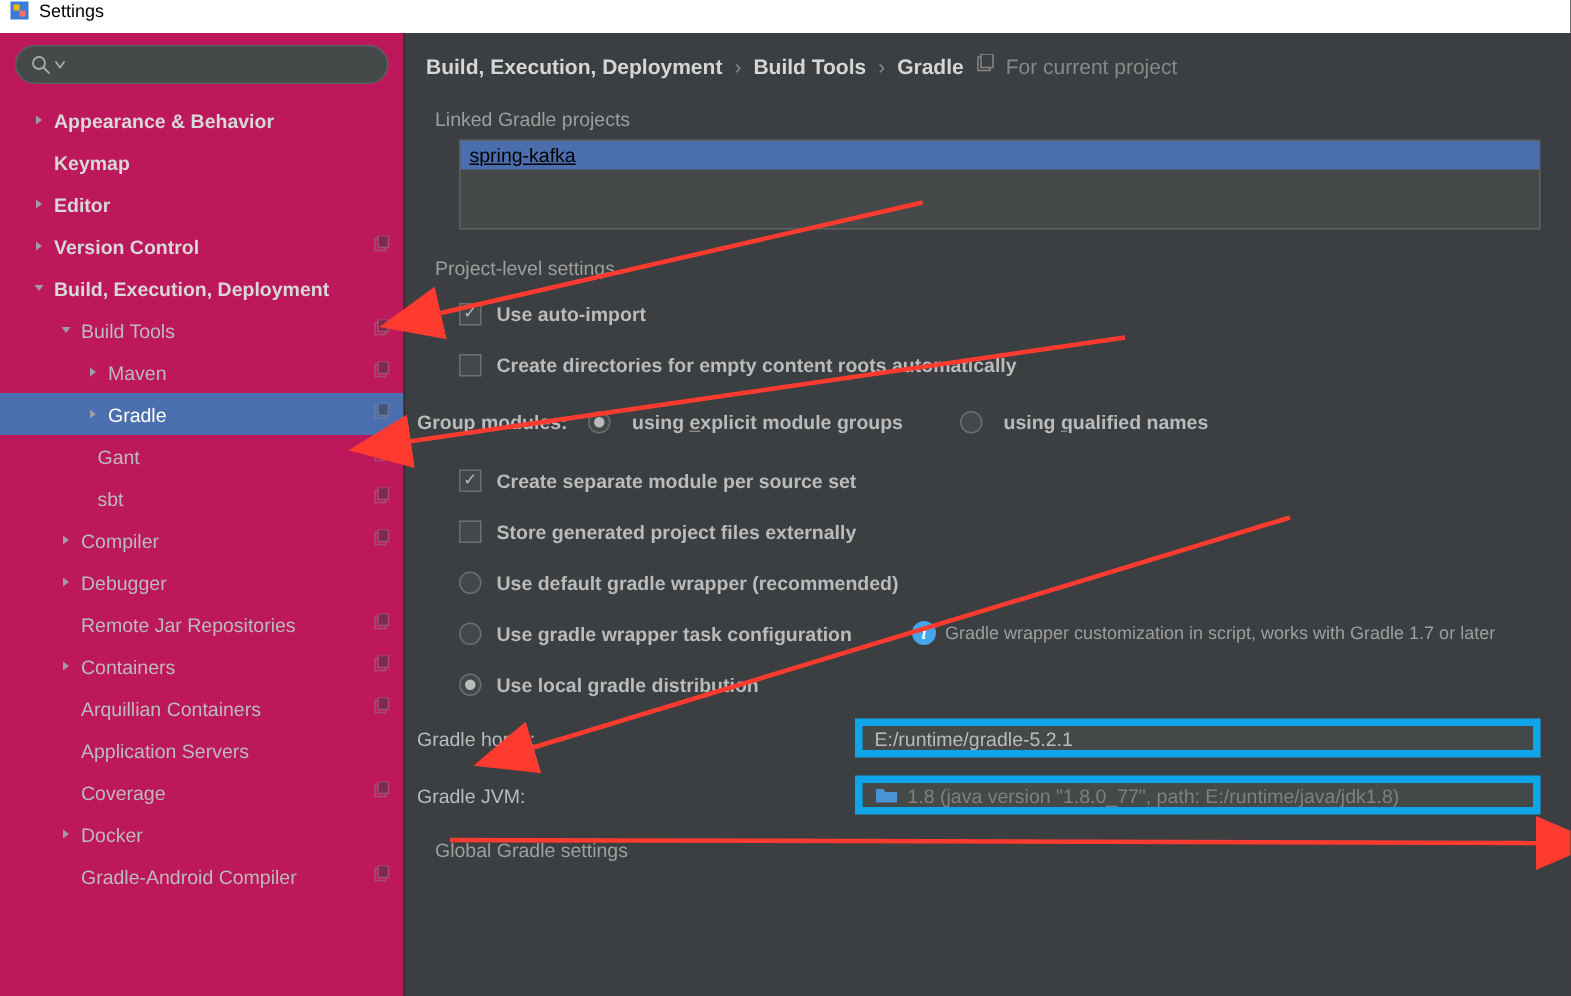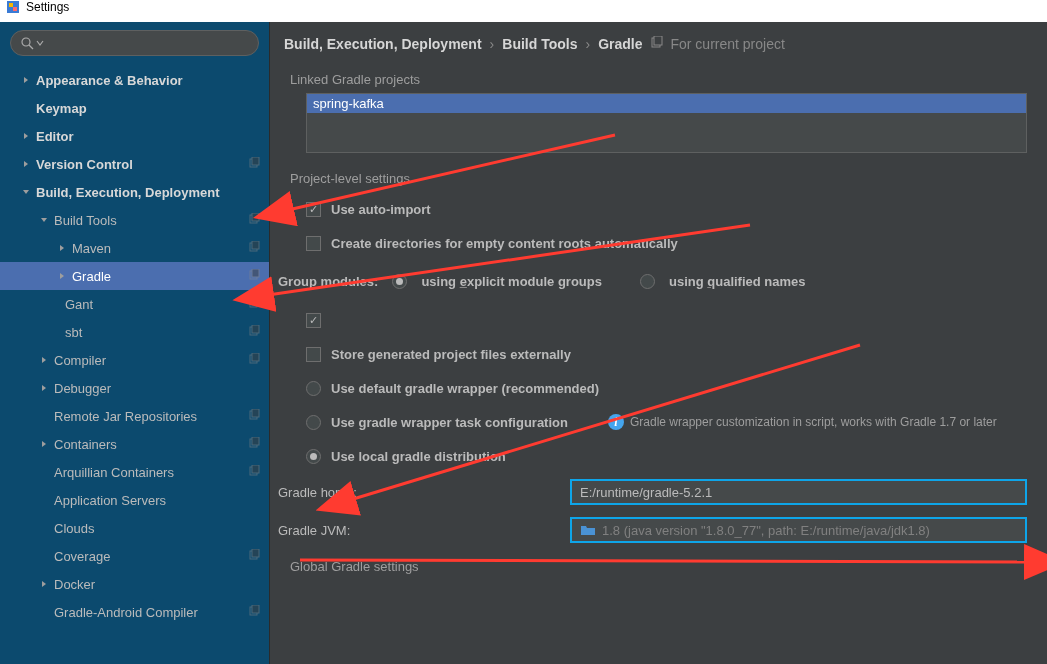--- a/index.html
+++ b/index.html
@@ -2,21 +2,21 @@
 <html><head>
 <meta charset="utf-8">
 <style>
 * { margin: 0; padding: 0; box-sizing: border-box; font-family: "Segoe UI", Arial, sans-serif; }
 body { background: #3c3f41; color: #bbbbbb; font-size: 13px; overflow: hidden; }
 
 .titlebar { background: #ffffff; color: #000; height: 22px; display: flex; padding: 0 6px; gap: 6px; font-size: 12px; }
 
 .main { display: flex; height: calc(664px - 22px); }
 
-.sidebar { width: 270px; background: #0c4a6e; border-right: 1px solid #2b2b2b; display: flex; flex-direction: column; }
+.sidebar { width: 270px; background: #be185d; border-right: 1px solid #2b2b2b; display: flex; flex-direction: column; }
 .searchbox { margin: 8px 10px; background: #45494a; border: 1px solid #5e6060; border-radius: 14px; height: 26px; display: flex; align-items: center; padding: 0 10px; }
 .searchbox svg { flex-shrink: 0; }
 .searchbox .chev { margin-left: 2px; }
 
 .tree { flex: 1; overflow: auto; padding-top: 2px; }
 .tree-item { display: flex; align-items: center; height: 28px; padding-right: 8px; cursor: pointer; color: #bbbbbb; }
 .tree-item.bold > .label { font-weight: bold; color: #d8d8d8; }
 .tree-item.selected { background: #4b6eaf; color: #ffffff; }
 .tree-item.selected .label { color: #ffffff; }
 .tree-item .arrow { width: 12px; display: inline-flex; justify-content: center; margin-right: 4px; }
@@ -28,37 +28,37 @@
 .pad3 { padding-left: 49px; }
 
 .content { flex: 1; background: #3c3f41; padding: 0; overflow: auto; position: relative; }
 .breadcrumb { display: flex; align-items: center; gap: 8px; padding: 14px 14px 10px 14px; font-size: 14px; }
 .breadcrumb .crumb { color: #d6d6d6; font-weight: bold; }
 .breadcrumb .sep { color: #888; }
 .breadcrumb .proj { color: #888; font-weight: normal; display: flex; gap: 6px; }
 
 .section-label { color: #9e9e9e; padding: 10px 20px 6px 20px; font-size: 13px; }
 .listbox { margin: 0 20px 8px 36px; background: #45494a; border: 1px solid #5e6060; height: 60px; }
-.listbox .list-item { background: #4b6eaf; color: #ffffff; padding: 2px 6px; }
+.listbox .list-item { background: #4b6eaf; color: #000000; padding: 2px 6px; text-decoration: underline; }
 
 .form { padding: 0 20px 0 36px; }
 .row { display: flex; align-items: center; min-height: 34px; gap: 10px; }
 .checkbox { width: 15px; height: 15px; border: 1px solid #6e6e6e; background: #43494a; display: inline-flex; align-items: center; justify-content: center; flex-shrink: 0; }
 .checkbox.checked::after { content: "✓"; color: #bbbbbb; font-size: 11px; line-height: 1; }
 .radio { width: 15px; height: 15px; border: 1px solid #6e6e6e; border-radius: 50%; background: #43494a; display: inline-flex; align-items: center; justify-content: center; flex-shrink: 0; }
 .radio.checked::after { content: ""; width: 7px; height: 7px; border-radius: 50%; background: #bbbbbb; }
 .opt-label { color: #bbbbbb; font-weight: bold; }
 .underline { text-decoration: underline; text-decoration-color: #888; }
 .group-row { display: flex; align-items: center; gap: 14px; padding: 14px 0; }
 .hint { color: #9e9e9e; font-size: 12px; display: flex; align-items: center; gap: 6px; }
 .info-icon { width: 16px; height: 16px; background: #45a5ed; border-radius: 50%; color: #fff; display: inline-flex; align-items: center; justify-content: center; font-style: italic; font-family: serif; font-size: 12px; font-weight: bold; }
 
 .field-row { display: flex; align-items: center; gap: 12px; padding: 6px 0; }
 .field-row .flabel { width: 280px; color: #bbbbbb; }
-.field-row .finput { flex: 1; background: #45494a; border: 2px solid #0ea5e9; padding: 4px 8px; color: #bbbbbb; display: flex; align-items: center; gap: 6px; height: 26px; }
+.field-row .finput { flex: 1; background: #45494a; border: 5px solid #0ea5e9; padding: 4px 8px; color: #bbbbbb; display: flex; align-items: center; gap: 6px; height: 26px; }
 .field-row .finput.dim { color: #808080; }
 
 .global-label { color: #9e9e9e; padding: 10px 20px; }
 
 .svg-overlay { position: absolute; top: 0; left: 0; width: 1047px; height: 642px; pointer-events: none; z-index: 100; }
 </style>
 </head>
 <body>
 
 <div class="titlebar">
@@ -218,24 +218,20 @@
           <span class="arrow"></span>
           <span class="label">Arquillian Containers</span>
           <span class="copy-icon"><svg width="12" height="12" viewBox="0 0 12 12">
               <rect x="1" y="2" width="7" height="8" stroke="#888" fill="none"></rect>
               <rect x="3" y="0" width="7" height="8" stroke="#888" fill="#3c3f41"></rect>
             </svg></span>
         </div>
         <div class="tree-item pad1">
           <span class="arrow"></span>
           <span class="label">Application Servers</span>
-        </div>
-        <div class="tree-item pad1">
-          <span class="arrow"></span>
-          <span class="label">Clouds</span>
         </div>
         <div class="tree-item pad1">
           <span class="arrow"></span>
           <span class="label">Coverage</span>
           <span class="copy-icon"><svg width="12" height="12" viewBox="0 0 12 12">
               <rect x="1" y="2" width="7" height="8" stroke="#888" fill="none"></rect>
               <rect x="3" y="0" width="7" height="8" stroke="#888" fill="#3c3f41"></rect>
             </svg></span>
         </div>
         <div class="tree-item pad1">
@@ -294,20 +290,21 @@
         <span class="opt-label">Group modules:</span>
         <span class="radio checked"></span>
         <span class="opt-label">using <span class="underline">e</span>xplicit module groups</span>
         <span style="width:10px"></span>
         <span class="radio"></span>
         <span class="opt-label">using <span class="underline">q</span>ualified names</span>
       </div>
 
       <div class="row">
         <span class="checkbox checked"></span>
+        <span class="opt-label">Create separate module per source set</span>
       </div>
       <div class="row">
         <span class="checkbox"></span>
         <span class="opt-label">Store generated project files externally</span>
       </div>
       <div class="row">
         <span class="radio"></span>
         <span class="opt-label">Use default gradle wrapper (recommended)</span>
       </div>
       <div class="row">

